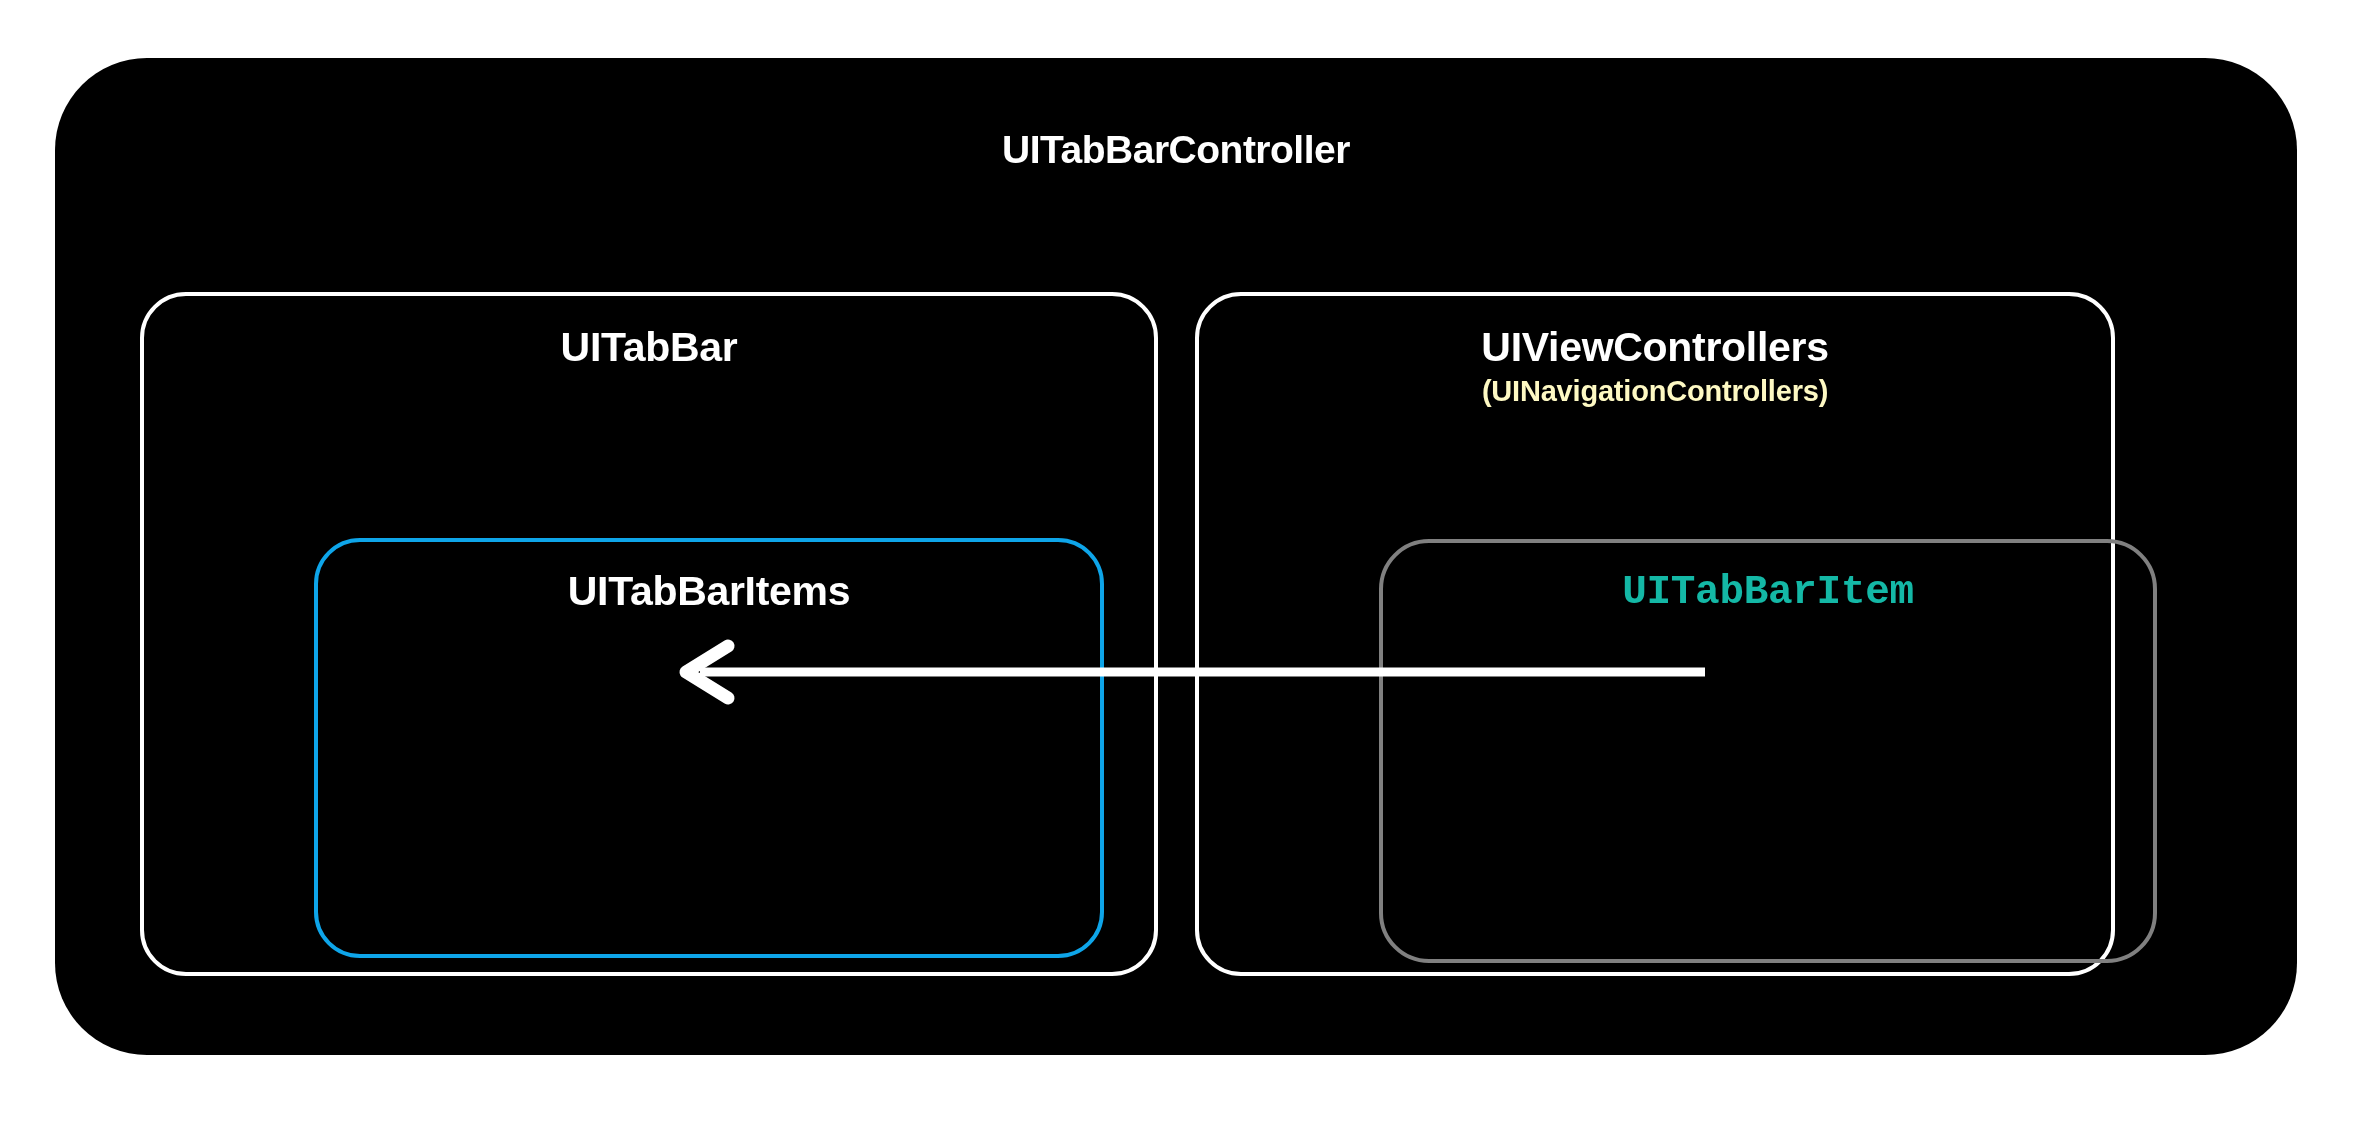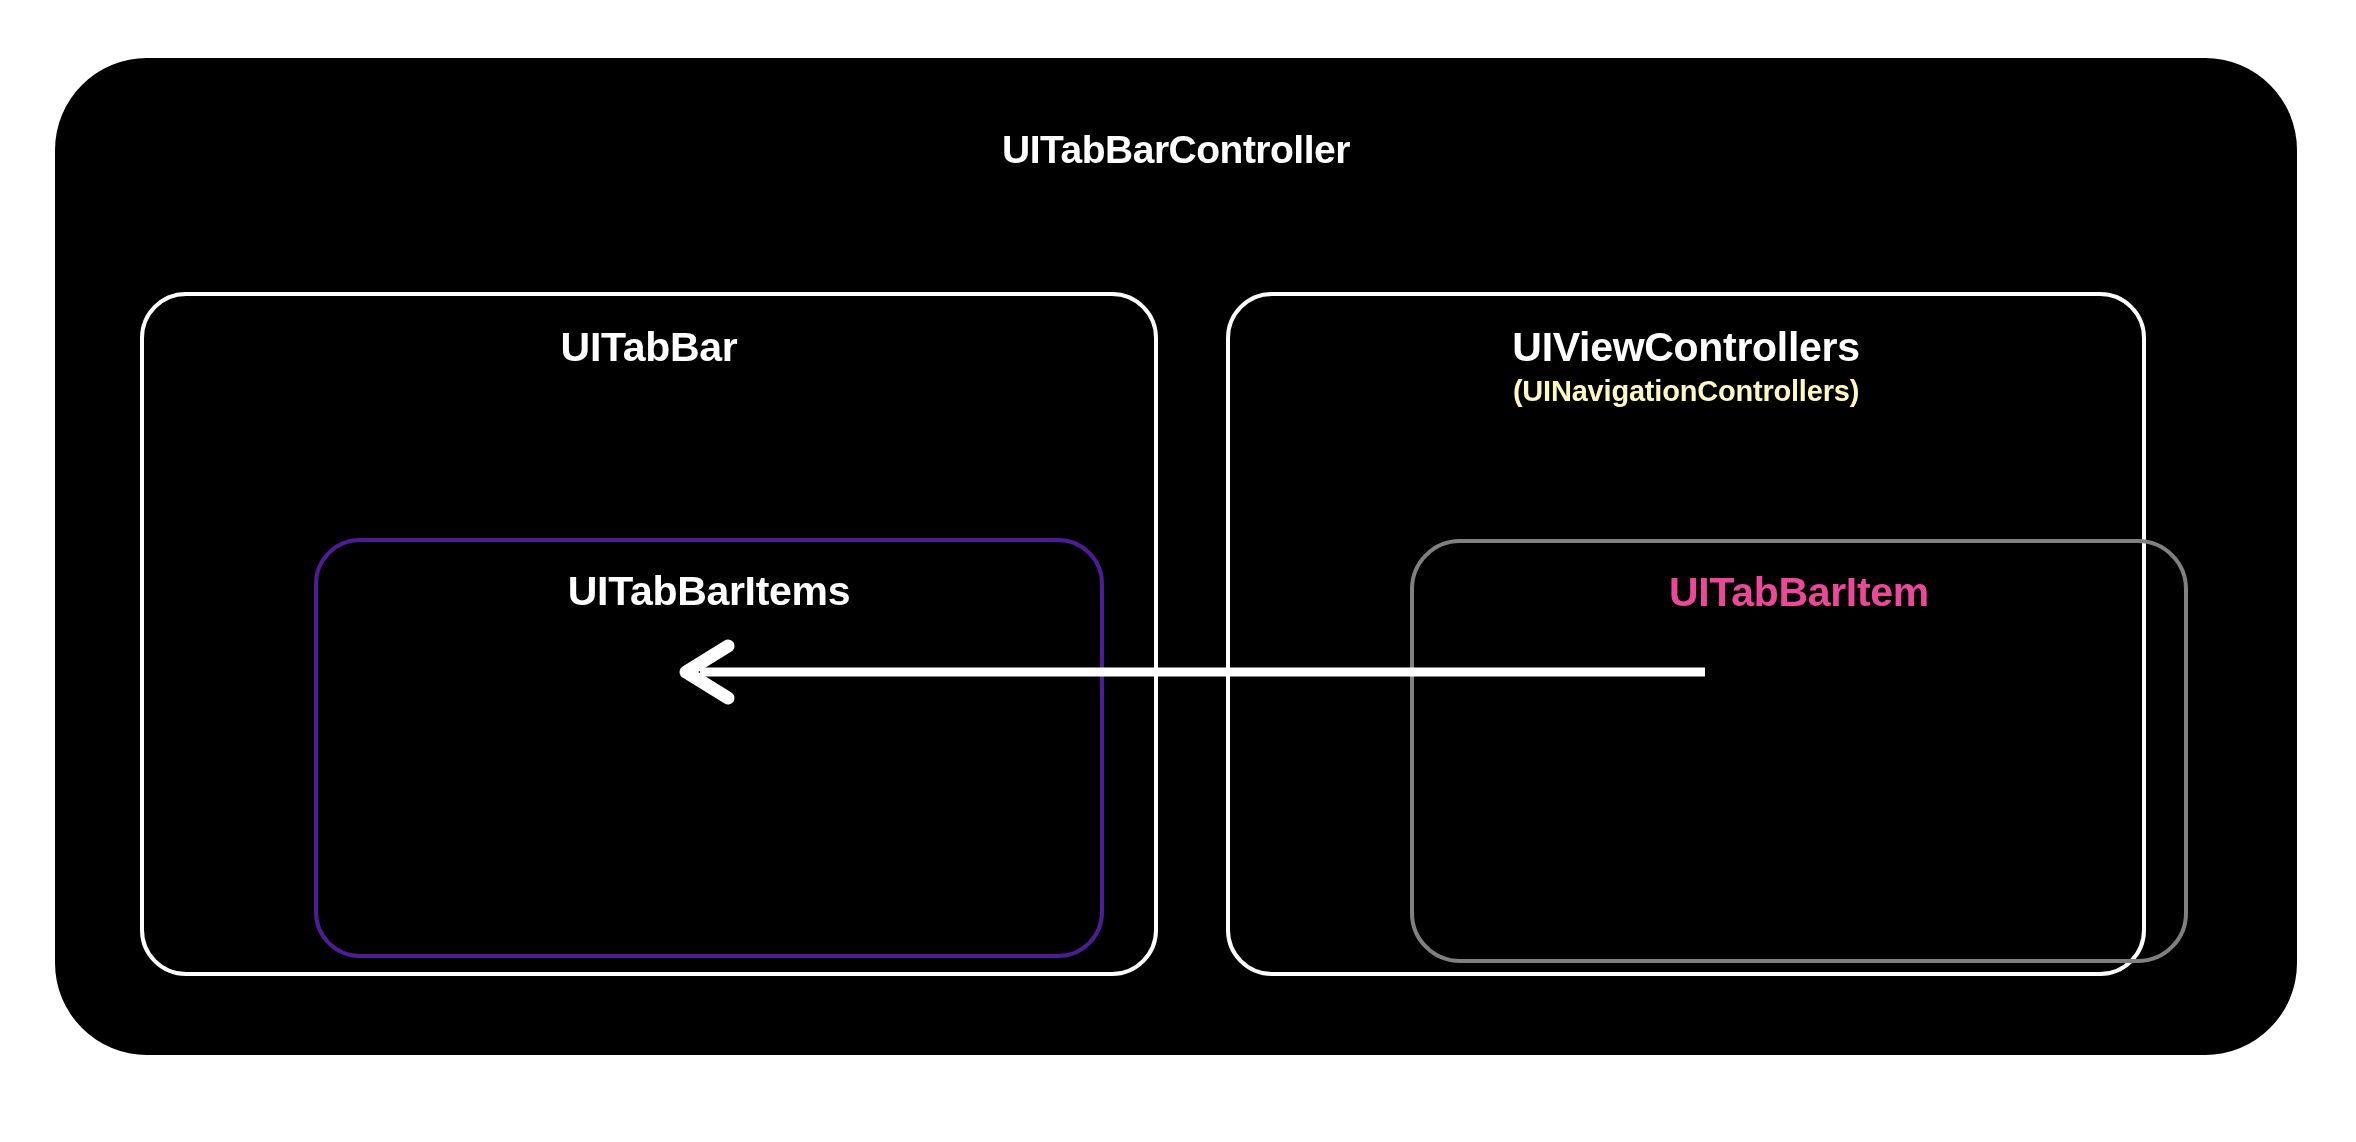--- a/index.html
+++ b/index.html
@@ -62,21 +62,21 @@
   }
 
   .subbox-left {
     left: 85px;
     top: 219px;
     width: 1018px;
     height: 684px;
   }
 
   .subbox-right {
-    left: 1171px;
+    left: 1140px;
     top: 219px;
     width: 920px;
     height: 684px;
   }
 
   .subbox-title {
     position: absolute;
     left: 0;
     top: 30px;
     width: 100%;
@@ -108,21 +108,21 @@
     position: absolute;
     box-sizing: border-box;
     background: transparent;
   }
 
   .innerbox-white {
     left: 170px;
     top: 242px;
     width: 790px;
     height: 420px;
-    border: 4px solid #4c1d95;
+    border: 4px solid #0ea5e9;
     border-radius: 46px;
   }
 
   .innerbox-gray {
     left: 180px;
     top: 243px;
     width: 778px;
     height: 424px;
     border: 4px solid #808080;
     border-radius: 50px;
@@ -135,21 +135,21 @@
     width: 100%;
     text-align: center;
     font-size: 41px;
     font-weight: bold;
     letter-spacing: -0.3px;
     line-height: 1;
     white-space: nowrap;
   }
 
   .innerbox-title.white-text { color: #ffffff; }
-  .innerbox-title.gray-text  { color: #ec4899; }
+  .innerbox-title.gray-text  { color: #14b8a6; font-family: Liberation Mono, monospace; }
 
   
   .arrow-layer {
     position: absolute;
     left: 0;
     top: 0;
     width: 2356px;
     height: 1142px;
     pointer-events: none;
   }

